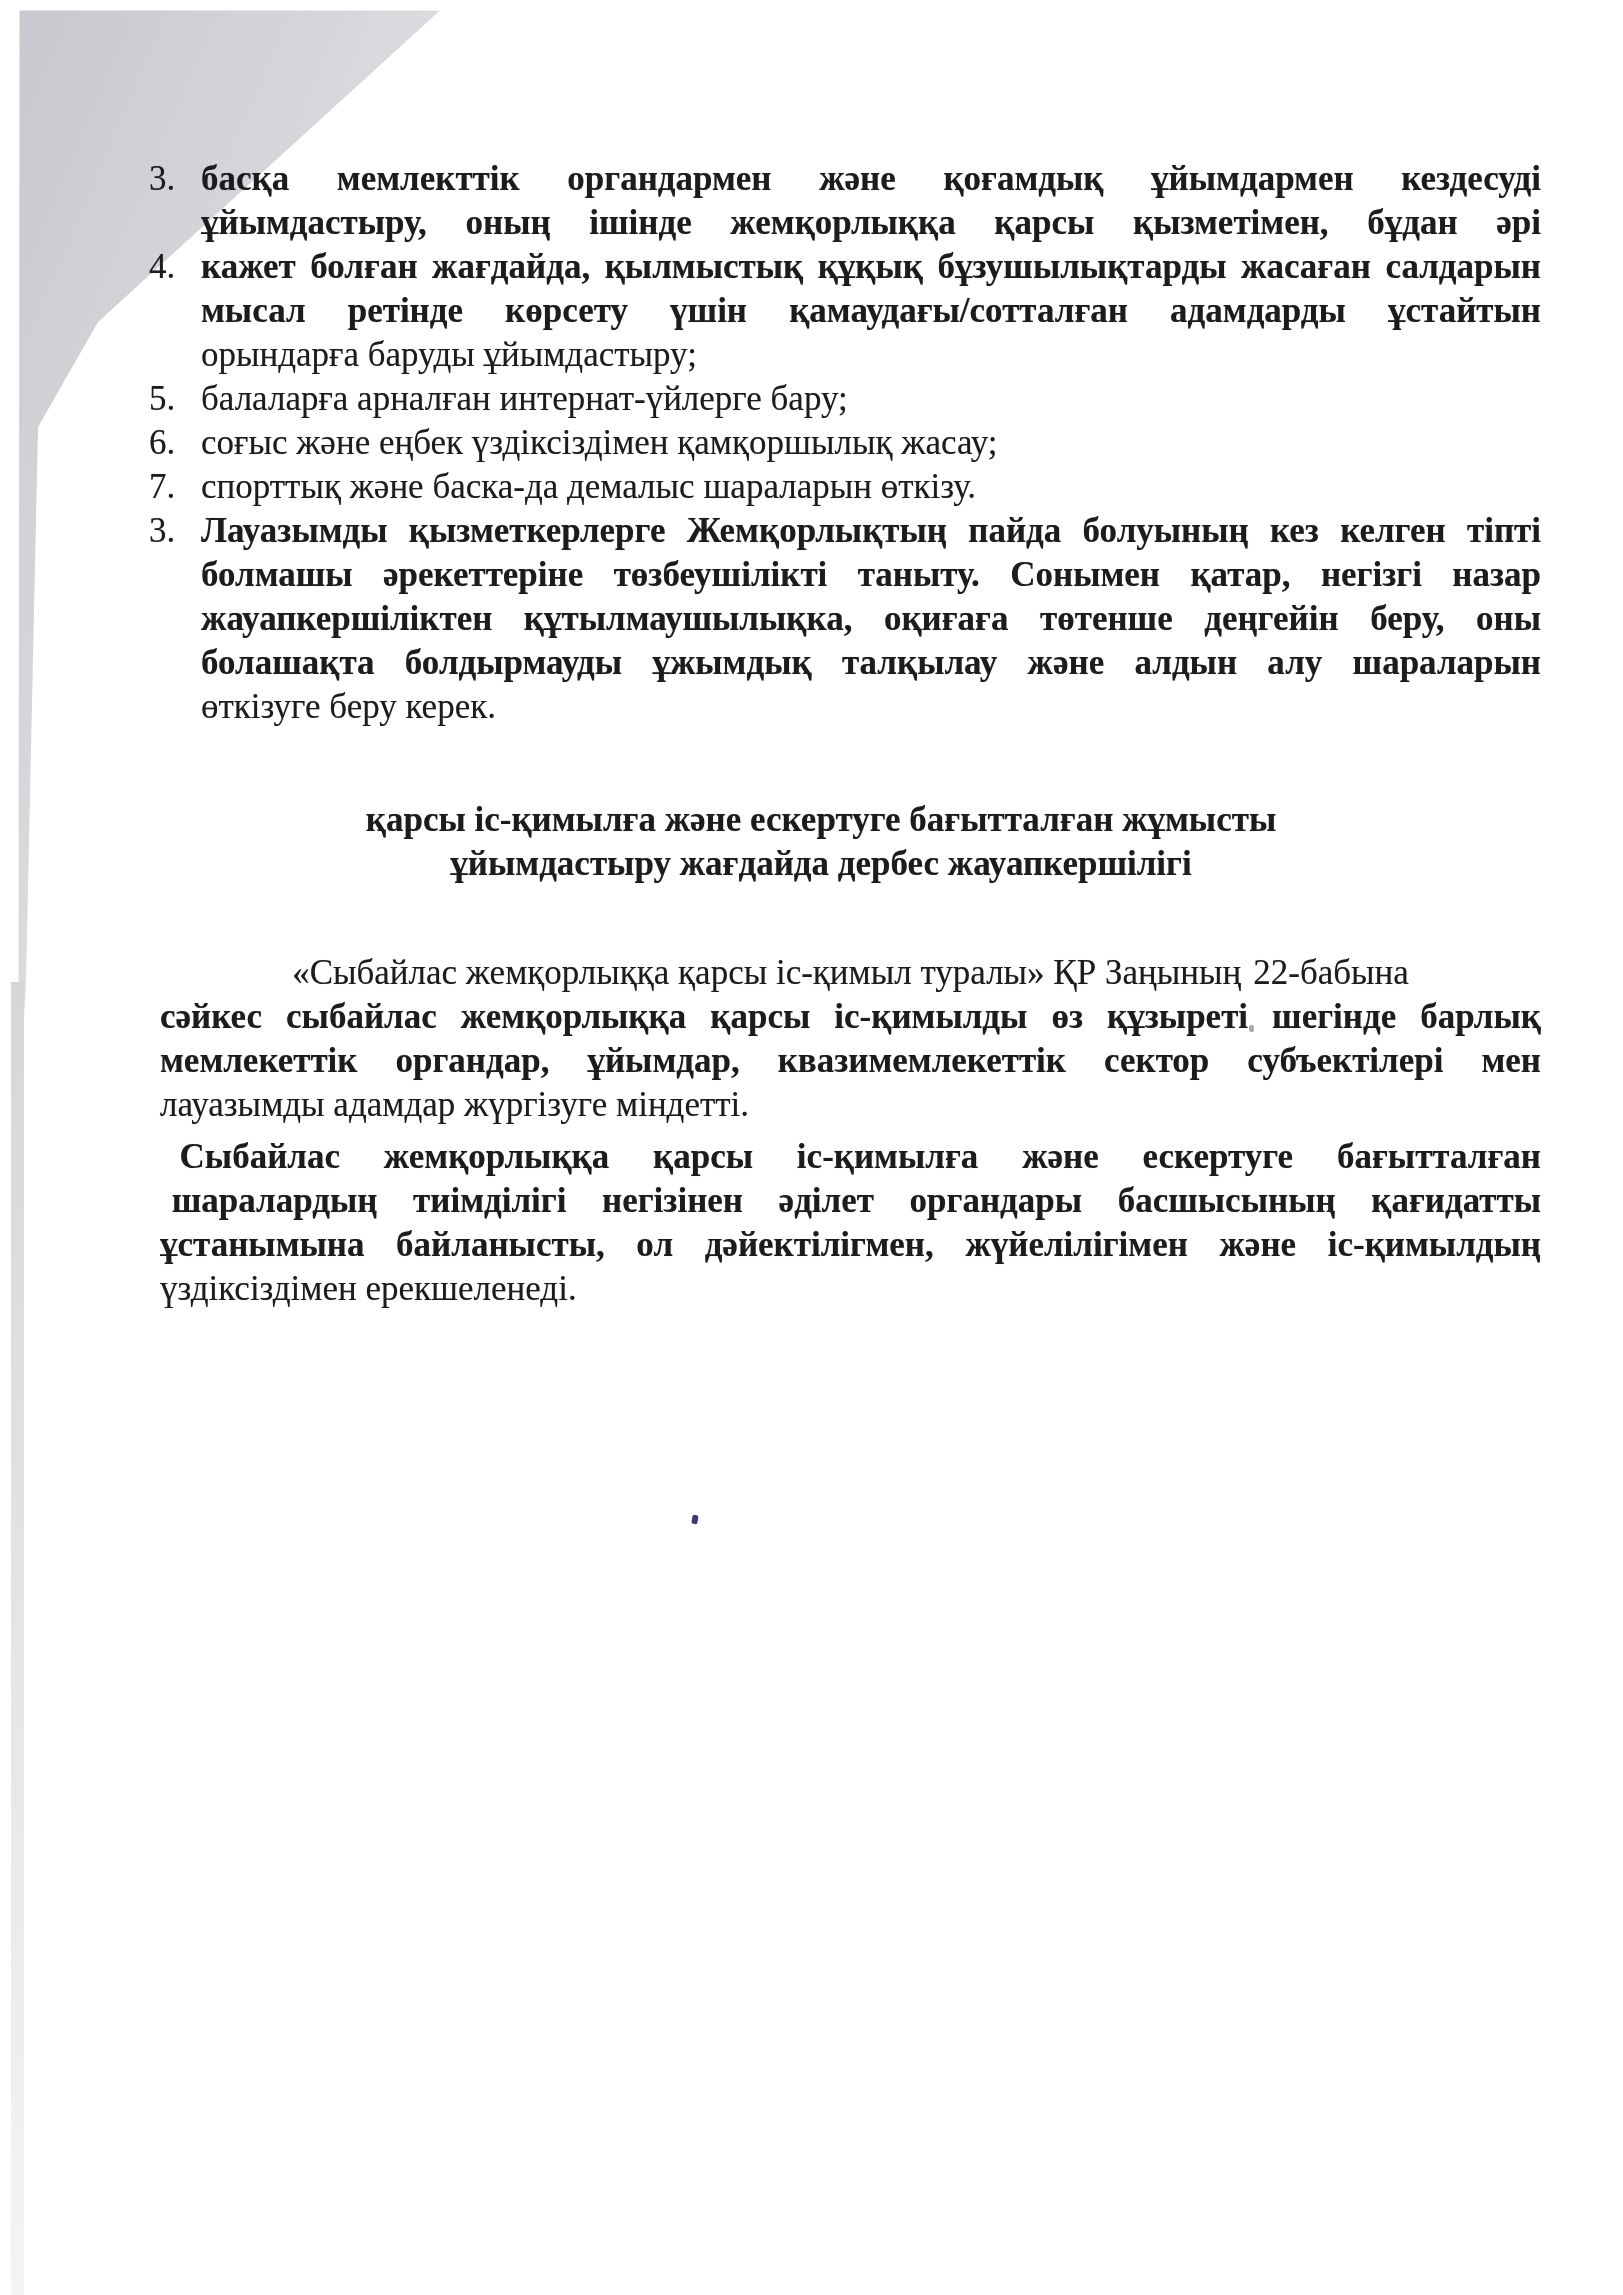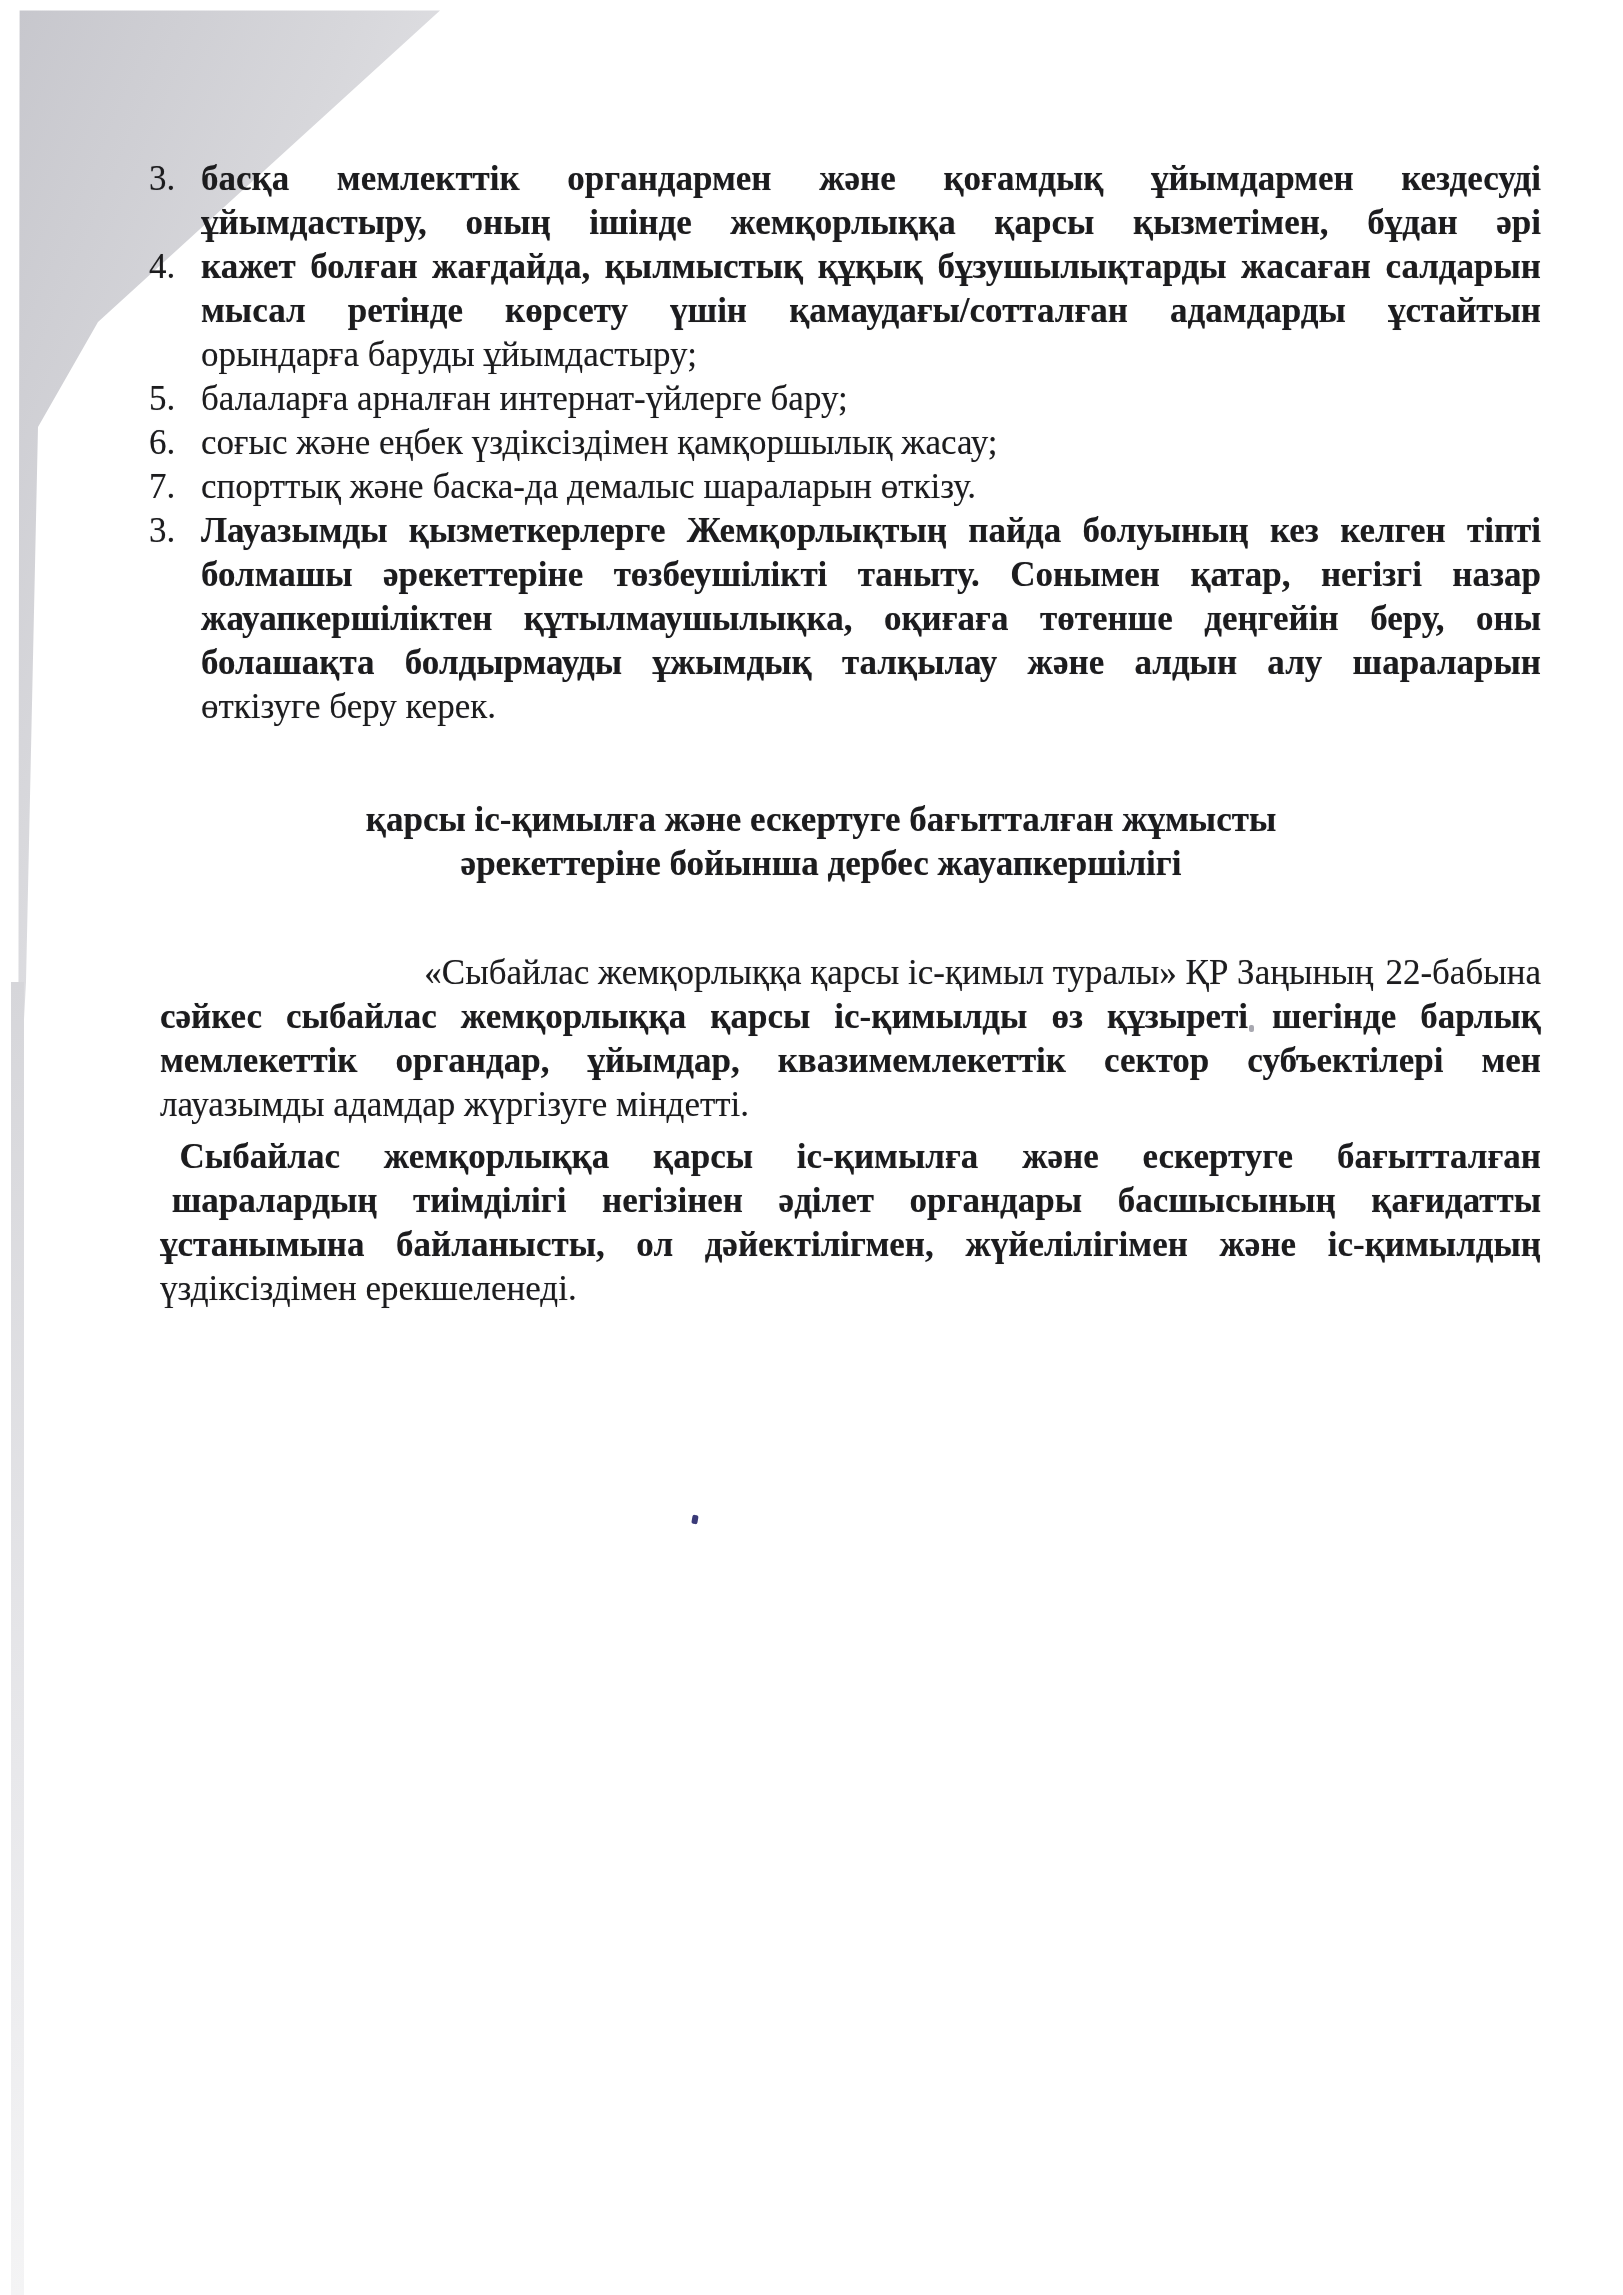--- a/index.html
+++ b/index.html
@@ -52,21 +52,21 @@
     text-shadow: 0 0 0.7px rgba(40,40,45,0.45);
   }
   .ln { white-space: pre-wrap; text-align: left; }
   .j  { text-align: justify; text-align-last: justify; text-justify: inter-word; font-weight: bold; }
   .li { position: relative; padding-left: 41px; }
   .num { position: absolute; left: -11px; top: 0; }
   .heading { margin-top: 69px; margin-right: 59px; font-weight: bold; }
   .heading .ln { text-align: center; text-align-last: center; }
   .para1 { margin-top: 65px; }
   .para2 { margin-top: 8px; }
-  .gapline { display: flex; justify-content: flex-end; white-space: pre-wrap; gap: 12px; }
+  .gapline { display: flex; justify-content: center; white-space: pre-wrap; gap: 12px; }
   .ind1 { padding-left: 19.6px; }
   .ind2 { padding-left: 11.8px; }
 </style>
 </head>
 <body>
 
 <div class="page">
 
   <div class="fold"></div>
   <div class="edge-strip"></div>
@@ -105,21 +105,21 @@
       <span class="num">3.</span>
       <div class="ln j">Лауазымды қызметкерлерге Жемқорлықтың пайда болуының кез келген тіпті</div>
       <div class="ln j">болмашы әрекеттеріне төзбеушілікті таныту. Сонымен қатар, негізгі назар</div>
       <div class="ln j">жауапкершіліктен құтылмаушылықка, оқиғаға төтенше деңгейін беру, оны</div>
       <div class="ln j">болашақта болдырмауды ұжымдық талқылау және алдын алу шараларын</div>
       <div class="ln">өткізуге беру керек.</div>
     </div>
 
     <div class="heading">
       <div class="ln">қарсы іс-қимылға және ескертуге бағытталған жұмысты</div>
-      <div class="ln">әрекеттеріне бойынша дербес жауапкершілігі</div>
+      <div class="ln">ұйымдастыру жағдайда дербес жауапкершілігі</div>
     </div>
 
     <div class="para1">
       <div class="gapline">
         <span>«Сыбайлас жемқорлыққа қарсы іс-қимыл туралы» ҚР Заңының</span>
         <span>22-бабына</span>
       </div>
       <div class="ln j">сәйкес сыбайлас жемқорлыққа қарсы іс-қимылды өз құзыреті шегінде барлық</div>
       <div class="ln j">мемлекеттік органдар, ұйымдар, квазимемлекеттік сектор субъектілері мен</div>
       <div class="ln">лауазымды адамдар жүргізуге міндетті.</div>

